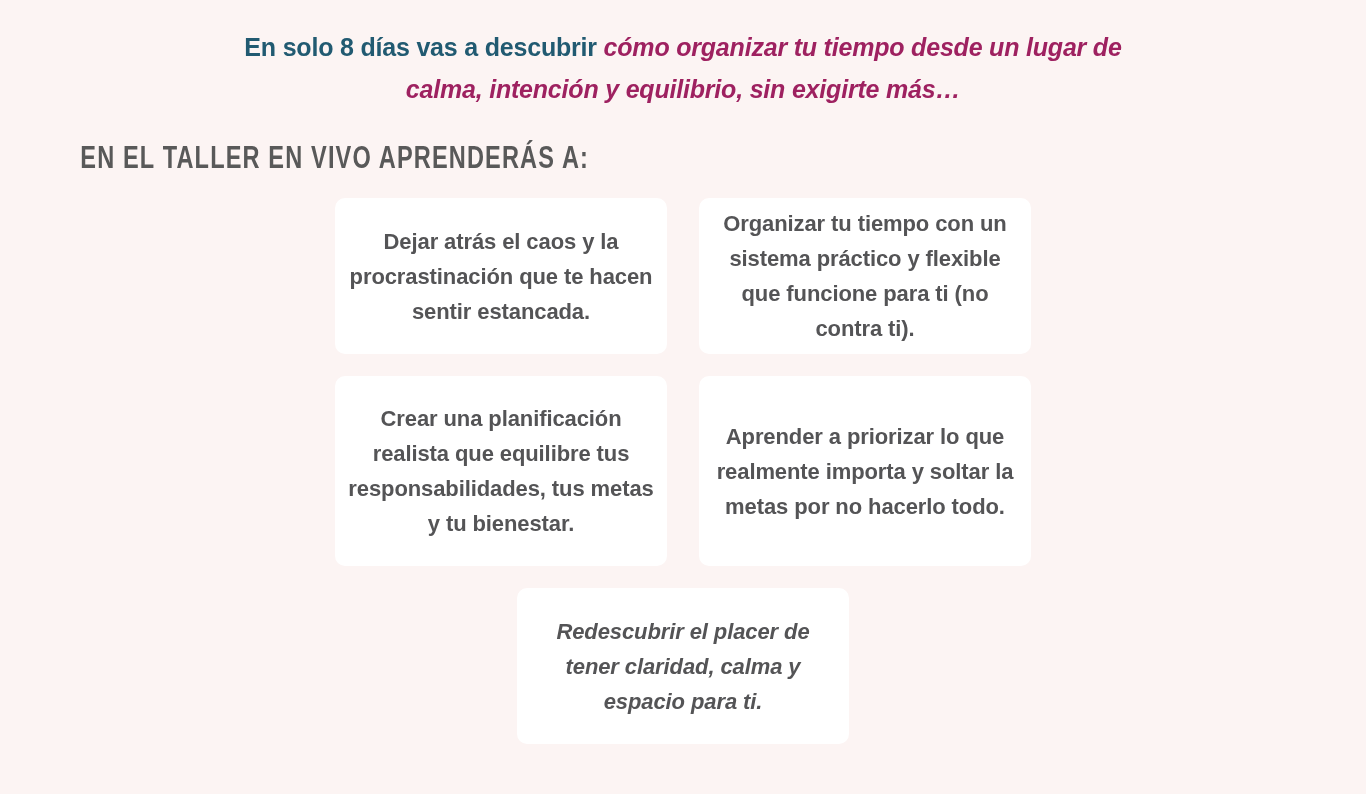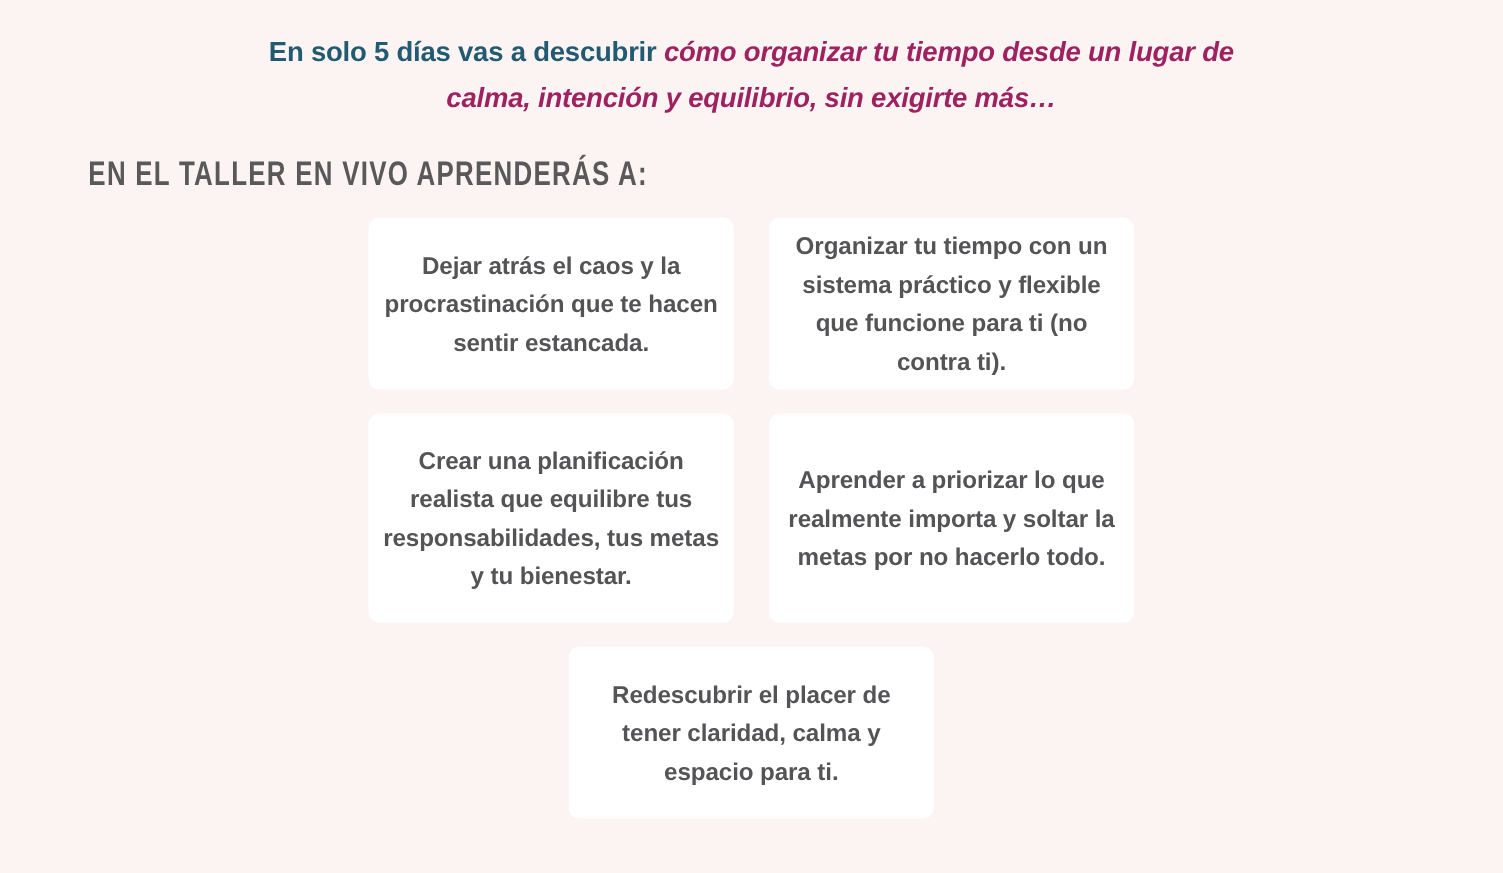--- a/index.html
+++ b/index.html
@@ -47,21 +47,21 @@
   .cards {
     width: 730px;
     margin: 20px auto 0;
   }
   .row {
     display: flex;
     justify-content: center;
     gap: 32px;
     margin-bottom: 22px;
   }
-  .row:last-child { margin-bottom: 0; }
+  .row:last-child { margin-bottom: 0; font-style: italic; }
   .card {
     box-sizing: border-box;
     width: 332px;
     padding: 0 13px;
     background: var(--card-bg, #FFFFFF);
     border-radius: 10px;
     display: flex;
     align-items: center;
     justify-content: center;
     text-align: center;
@@ -74,21 +74,21 @@
   .row-1 .card { height: 156px; }
   .row-2 .card { height: 190px; }
   .row-3 .card { height: 156px; }
 </style>
 </head>
 <body>
 
 <div class="page">
 
   <h1 class="headline">
-    <span class="teal">En solo 5 días vas a descubrir </span><span class="magenta">cómo organizar tu tiempo desde un lugar de</span><br>
+    <span class="teal">En solo 8 días vas a descubrir </span><span class="magenta">cómo organizar tu tiempo desde un lugar de</span><br>
     <span class="magenta">calma, intención y equilibrio, sin exigirte más…</span>
   </h1>
 
   <h2 class="section-heading">
     <span class="inner">EN EL TALLER EN VIVO APRENDERÁS A:</span>
   </h2>
 
   <div class="cards">
     <div class="row row-1">
       <div class="card">

